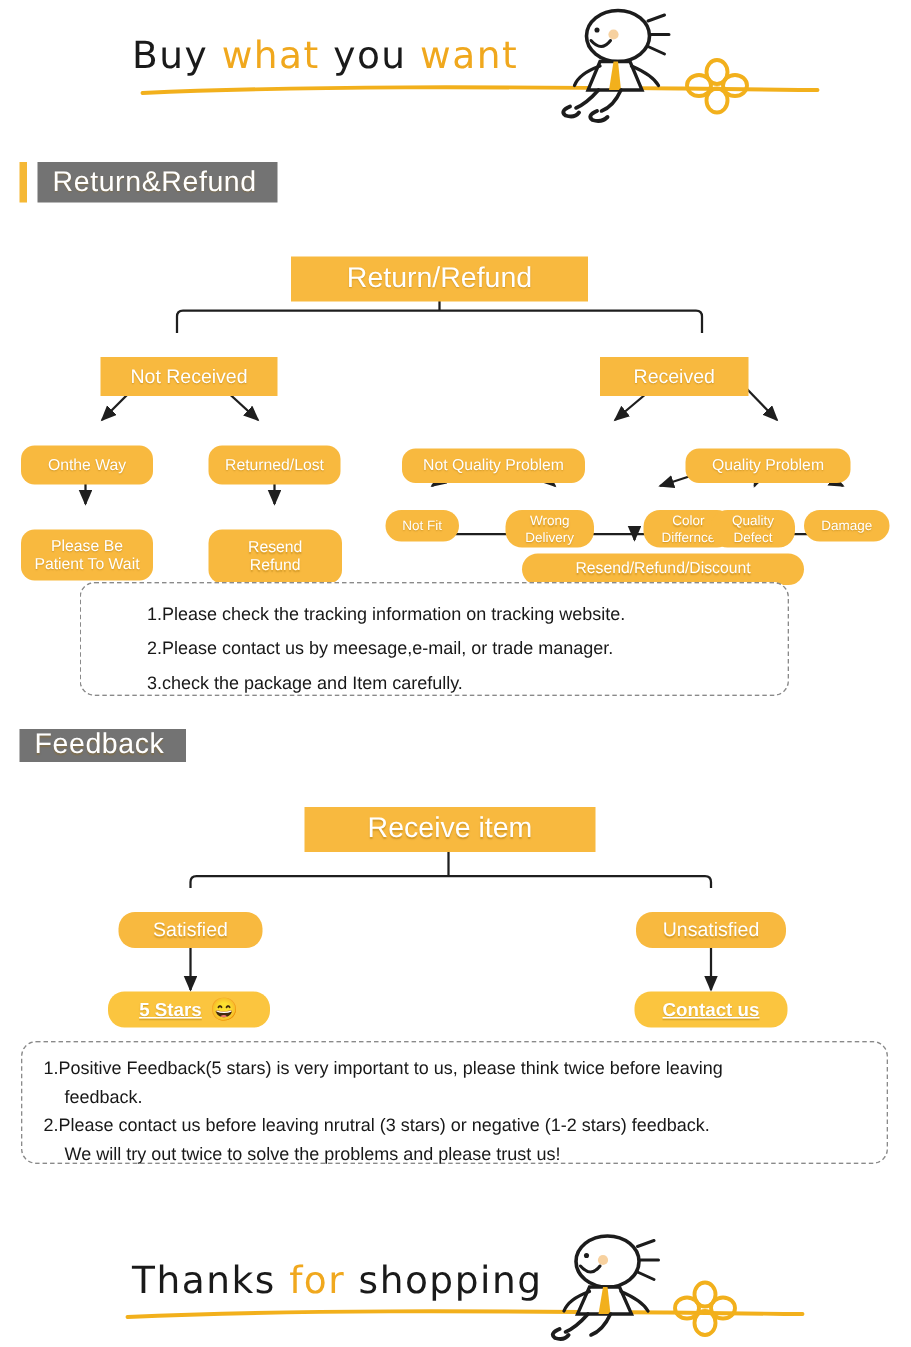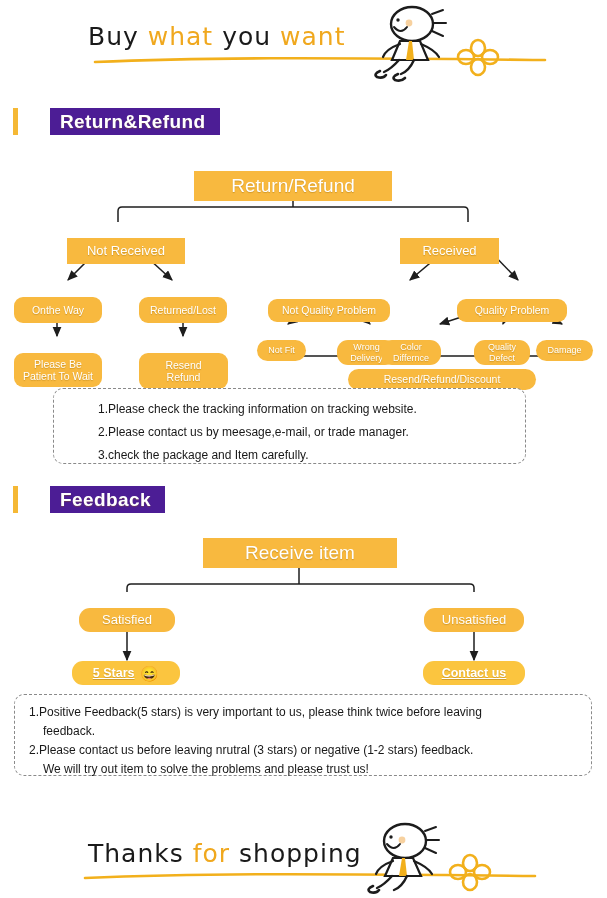--- a/index.html
+++ b/index.html
@@ -20,23 +20,23 @@
     font-size:25px; letter-spacing:1px; white-space:nowrap;
   }
   .w-dark { color:#1a1a1a; }
   .w-gold { color:#F0A81E; }
 
   
   .sec-head { position:absolute; height:27px; display:flex; align-items:stretch; }
   .sec-tick { width:5px; background:#F5B835; }
   .sec-gap  { width:7px; background:transparent; }
   .sec-bar  {
-    background:#4c1d95; color:#ffffff; display:flex; align-items:center;
-    padding:0 14px 0 10px; font-size:19px; font-weight:bold;
-    letter-spacing:0.4px; text-shadow:0 1px 1px rgba(150,100,0,.35);margin-left:25px;
+    background:#737373; color:#ffffff; display:flex; align-items:center;
+    padding:0 14px 0 10px; font-size:19px; font-weight:normal;
+    letter-spacing:0.4px; text-shadow:0 1px 1px rgba(150,100,0,.35);
   }
 
   
   .node {
     position:absolute; background:#F8B93F; color:#ffffff;
     display:flex; flex-direction:column; align-items:center; justify-content:center;
     text-align:center; font-weight:normal;
     text-shadow:0 1px 1px rgba(160,110,10,.45);
     line-height:1.18;
     margin-top:16px;
@@ -188,41 +188,41 @@
 
   <div class="node rnd n-small" style="left:457px; top:283px; width:110px; height:23px;">Quality Problem</div>
 
   <div class="node pill n-tiny" style="left:257px; top:324px; width:49px; height:21px;">Not Fit</div>
 
   <div class="node pill n-tiny" style="left:337px; top:324px; width:59px; height:25px;">
     <span>Wrong</span>
     <span>Delivery</span>
   </div>
 
-  <div class="node pill n-tiny" style="left:381px; top:324px; width:60px; height:25px;">
+  <div class="node pill n-tiny" style="left:429px; top:324px; width:60px; height:25px;">
     <span>Color</span>
     <span>Differnce</span>
   </div>
 
   <div class="node pill n-tiny" style="left:474px; top:324px; width:56px; height:25px;">
     <span>Quality</span>
     <span>Defect</span>
   </div>
 
   <div class="node pill n-tiny" style="left:536px; top:324px; width:57px; height:21px;">Damage</div>
 
   <div class="node pill n-small" style="left:348px; top:353px; width:188px; height:21px;">Resend/Refund/Discount</div>
 
   <div class="note" id="note1">
     <p>1.Please check the tracking information on tracking website.</p>
     <p>2.Please contact us by meesage,e-mail, or trade manager.</p>
     <p>3.check the package and Item carefully.</p>
   </div>
 
-  <div class="sec-head" style="left:13px; top:486px;">
+  <div class="sec-head" style="left:13px; top:486px;flex-direction:column;">
     <div class="sec-tick"></div>
     <div class="sec-gap"></div>
     <div class="sec-bar">Feedback</div>
   </div>
 
   <svg class="conn" width="607" height="700" style="top:0;">
     <g stroke="#1E1E1E" stroke-width="1.5" fill="none">
       <path d="M299,552 L299,584"></path>
       <path d="M127,592 L127,588 Q127,584 131,584 L470,584 Q474,584 474,588 L474,592"></path>
       <path d="M127,616 L127,660" marker-end="url(#ah)"></path>
@@ -242,21 +242,21 @@
   </div>
 
   <div class="btn-soft" style="left:423px; top:661px; width:102px; height:24px;">
     <span class="u">Contact us</span>
   </div>
 
   <div class="note" id="note2">
     <p>1.Positive Feedback(5 stars) is very important to us, please think twice before leaving</p>
     <p class="ind">feedback.</p>
     <p>2.Please contact us before leaving nrutral (3 stars) or  negative (1-2 stars) feedback.</p>
-    <p class="ind">We will try out item to solve the problems and please trust us!</p>
+    <p class="ind">We will try out twice to solve the problems and please trust us!</p>
   </div>
 
   <div class="banner" style="top:805px;">
     <svg width="607" height="90" viewBox="0 0 607 90">
       <path d="M85,73 C200,68 320,69 445,70 C490,70.5 510,71 535,71" stroke="#F2B01C" stroke-width="2.6" fill="none" stroke-linecap="round"></path>
       <ellipse cx="405" cy="36" rx="21" ry="17" stroke="#1c1c1c" stroke-width="2.4" fill="#fff"></ellipse>
       <path d="M425,26 L436,22 M427,35 L439,35 M425,43 L436,48" stroke="#1c1c1c" stroke-width="2" fill="none" stroke-linecap="round"></path>
       <circle cx="402" cy="35" r="3.4" fill="#F6C98E" opacity="0.85"></circle>
       <circle cx="391" cy="32" r="1.7" fill="#1c1c1c"></circle>
       <path d="M387,39 q7,8 13,0" stroke="#1c1c1c" stroke-width="2" fill="none" stroke-linecap="round"></path>

